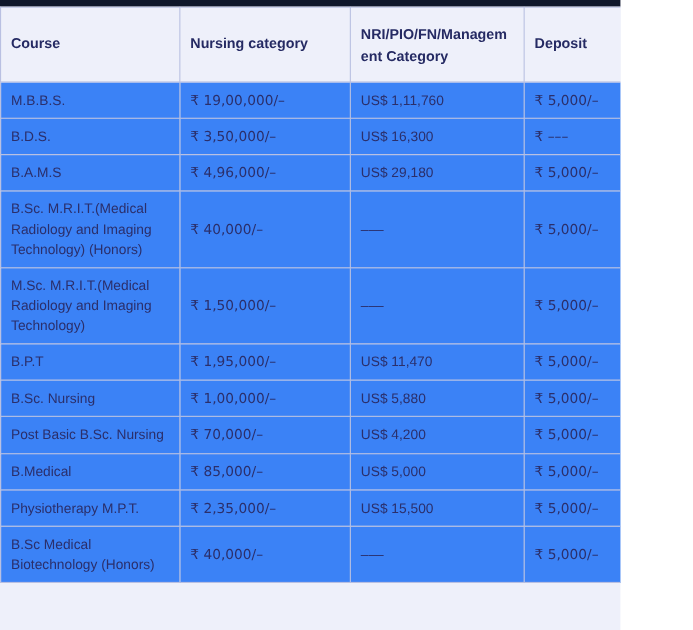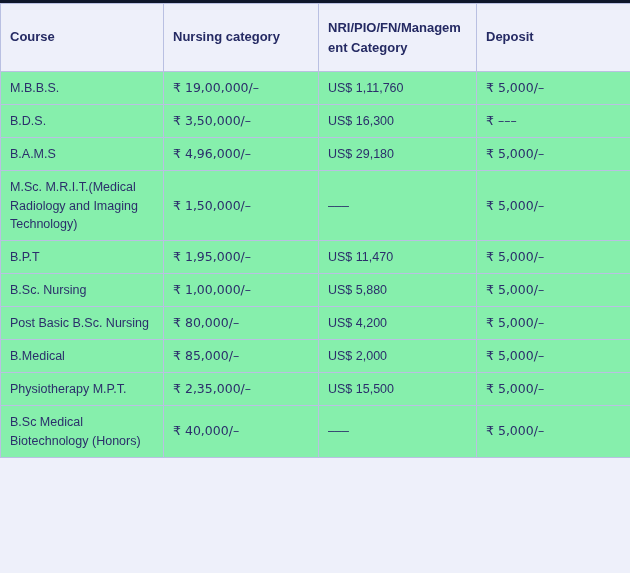--- a/index.html
+++ b/index.html
@@ -7,25 +7,25 @@
     padding: 0;
   }
   body {
     width: 630px;
     height: 573px;
     background: #ffffff;
     font-family: "Liberation Sans", sans-serif;
     overflow: hidden;
   }
   .fee-table-wrap {
-    width: 630px;
+    width: 564px;
     height: 573px;
     box-sizing: border-box;
     background: #eef0fa;
-    border-top: 3px solid #0f172a;
+    border-top: 6px solid #0f172a;
     overflow: hidden;
   }
   table.fee-table {
     border-collapse: collapse;
     width: 630px;
     table-layout: fixed;
     background: #eef0fa;
   }
   table.fee-table col.c1 { width: 163px; }
   table.fee-table col.c2 { width: 155px; }
@@ -49,21 +49,21 @@
     color: #252a63;
     padding-top: 14px;
     padding-bottom: 14px;
     vertical-align: middle;
     background: #eef0fa;
   }
   table.fee-table thead th.hdr-nri {
     line-height: 1.5;
   }
   table.fee-table tbody td {
-    background: #86efac;
+    background: #3b82f6;
   }
   td.course-cell {
     color: #2b2f6b;
   }
   td.amount-cell, td.usd-cell, td.deposit-cell {
     white-space: nowrap;
   }
   .rupee {
     font-family: "DejaVu Sans", sans-serif;
   }
@@ -100,47 +100,53 @@
           <td class="usd-cell">US$ 16,300</td>
           <td class="deposit-cell rupee">₹ –––</td>
         </tr>
         <tr>
           <td class="course-cell">B.A.M.S</td>
           <td class="amount-cell rupee">₹ 4,96,000/–</td>
           <td class="usd-cell">US$ 29,180</td>
           <td class="deposit-cell rupee">₹ 5,000/–</td>
         </tr>
         <tr>
+          <td class="course-cell">B.Sc. M.R.I.T.(Medical Radiology and Imaging Technology) (Honors)</td>
+          <td class="amount-cell rupee">₹ 40,000/–</td>
+          <td class="usd-cell">–––</td>
+          <td class="deposit-cell rupee">₹ 5,000/–</td>
+        </tr>
+        <tr>
           <td class="course-cell">M.Sc. M.R.I.T.(Medical Radiology and Imaging Technology)</td>
           <td class="amount-cell rupee">₹ 1,50,000/–</td>
           <td class="usd-cell">–––</td>
           <td class="deposit-cell rupee">₹ 5,000/–</td>
         </tr>
         <tr>
           <td class="course-cell">B.P.T</td>
           <td class="amount-cell rupee">₹ 1,95,000/–</td>
           <td class="usd-cell">US$ 11,470</td>
           <td class="deposit-cell rupee">₹ 5,000/–</td>
         </tr>
         <tr>
           <td class="course-cell">B.Sc. Nursing</td>
           <td class="amount-cell rupee">₹ 1,00,000/–</td>
           <td class="usd-cell">US$ 5,880</td>
           <td class="deposit-cell rupee">₹ 5,000/–</td>
         </tr>
         <tr>
           <td class="course-cell">Post Basic B.Sc. Nursing</td>
-          <td class="amount-cell rupee">₹ 80,000/–</td>
+          <td class="amount-cell rupee">₹ 70,000/–</td>
           <td class="usd-cell">US$ 4,200</td>
           <td class="deposit-cell rupee">₹ 5,000/–</td>
         </tr>
         <tr>
           <td class="course-cell">B.Medical</td>
           <td class="amount-cell rupee">₹ 85,000/–</td>
-          <td class="usd-cell">US$ 2,000</td>
+          <td class="usd-cell">US$ 5,000</td>
           <td class="deposit-cell rupee">₹ 5,000/–</td>
         </tr>
         <tr>
           <td class="course-cell">Physiotherapy M.P.T.</td>
           <td class="amount-cell rupee">₹ 2,35,000/–</td>
           <td class="usd-cell">US$ 15,500</td>
           <td class="deposit-cell rupee">₹ 5,000/–</td>
         </tr>
         <tr>
           <td class="course-cell">B.Sc Medical Biotechnology (Honors)</td>

